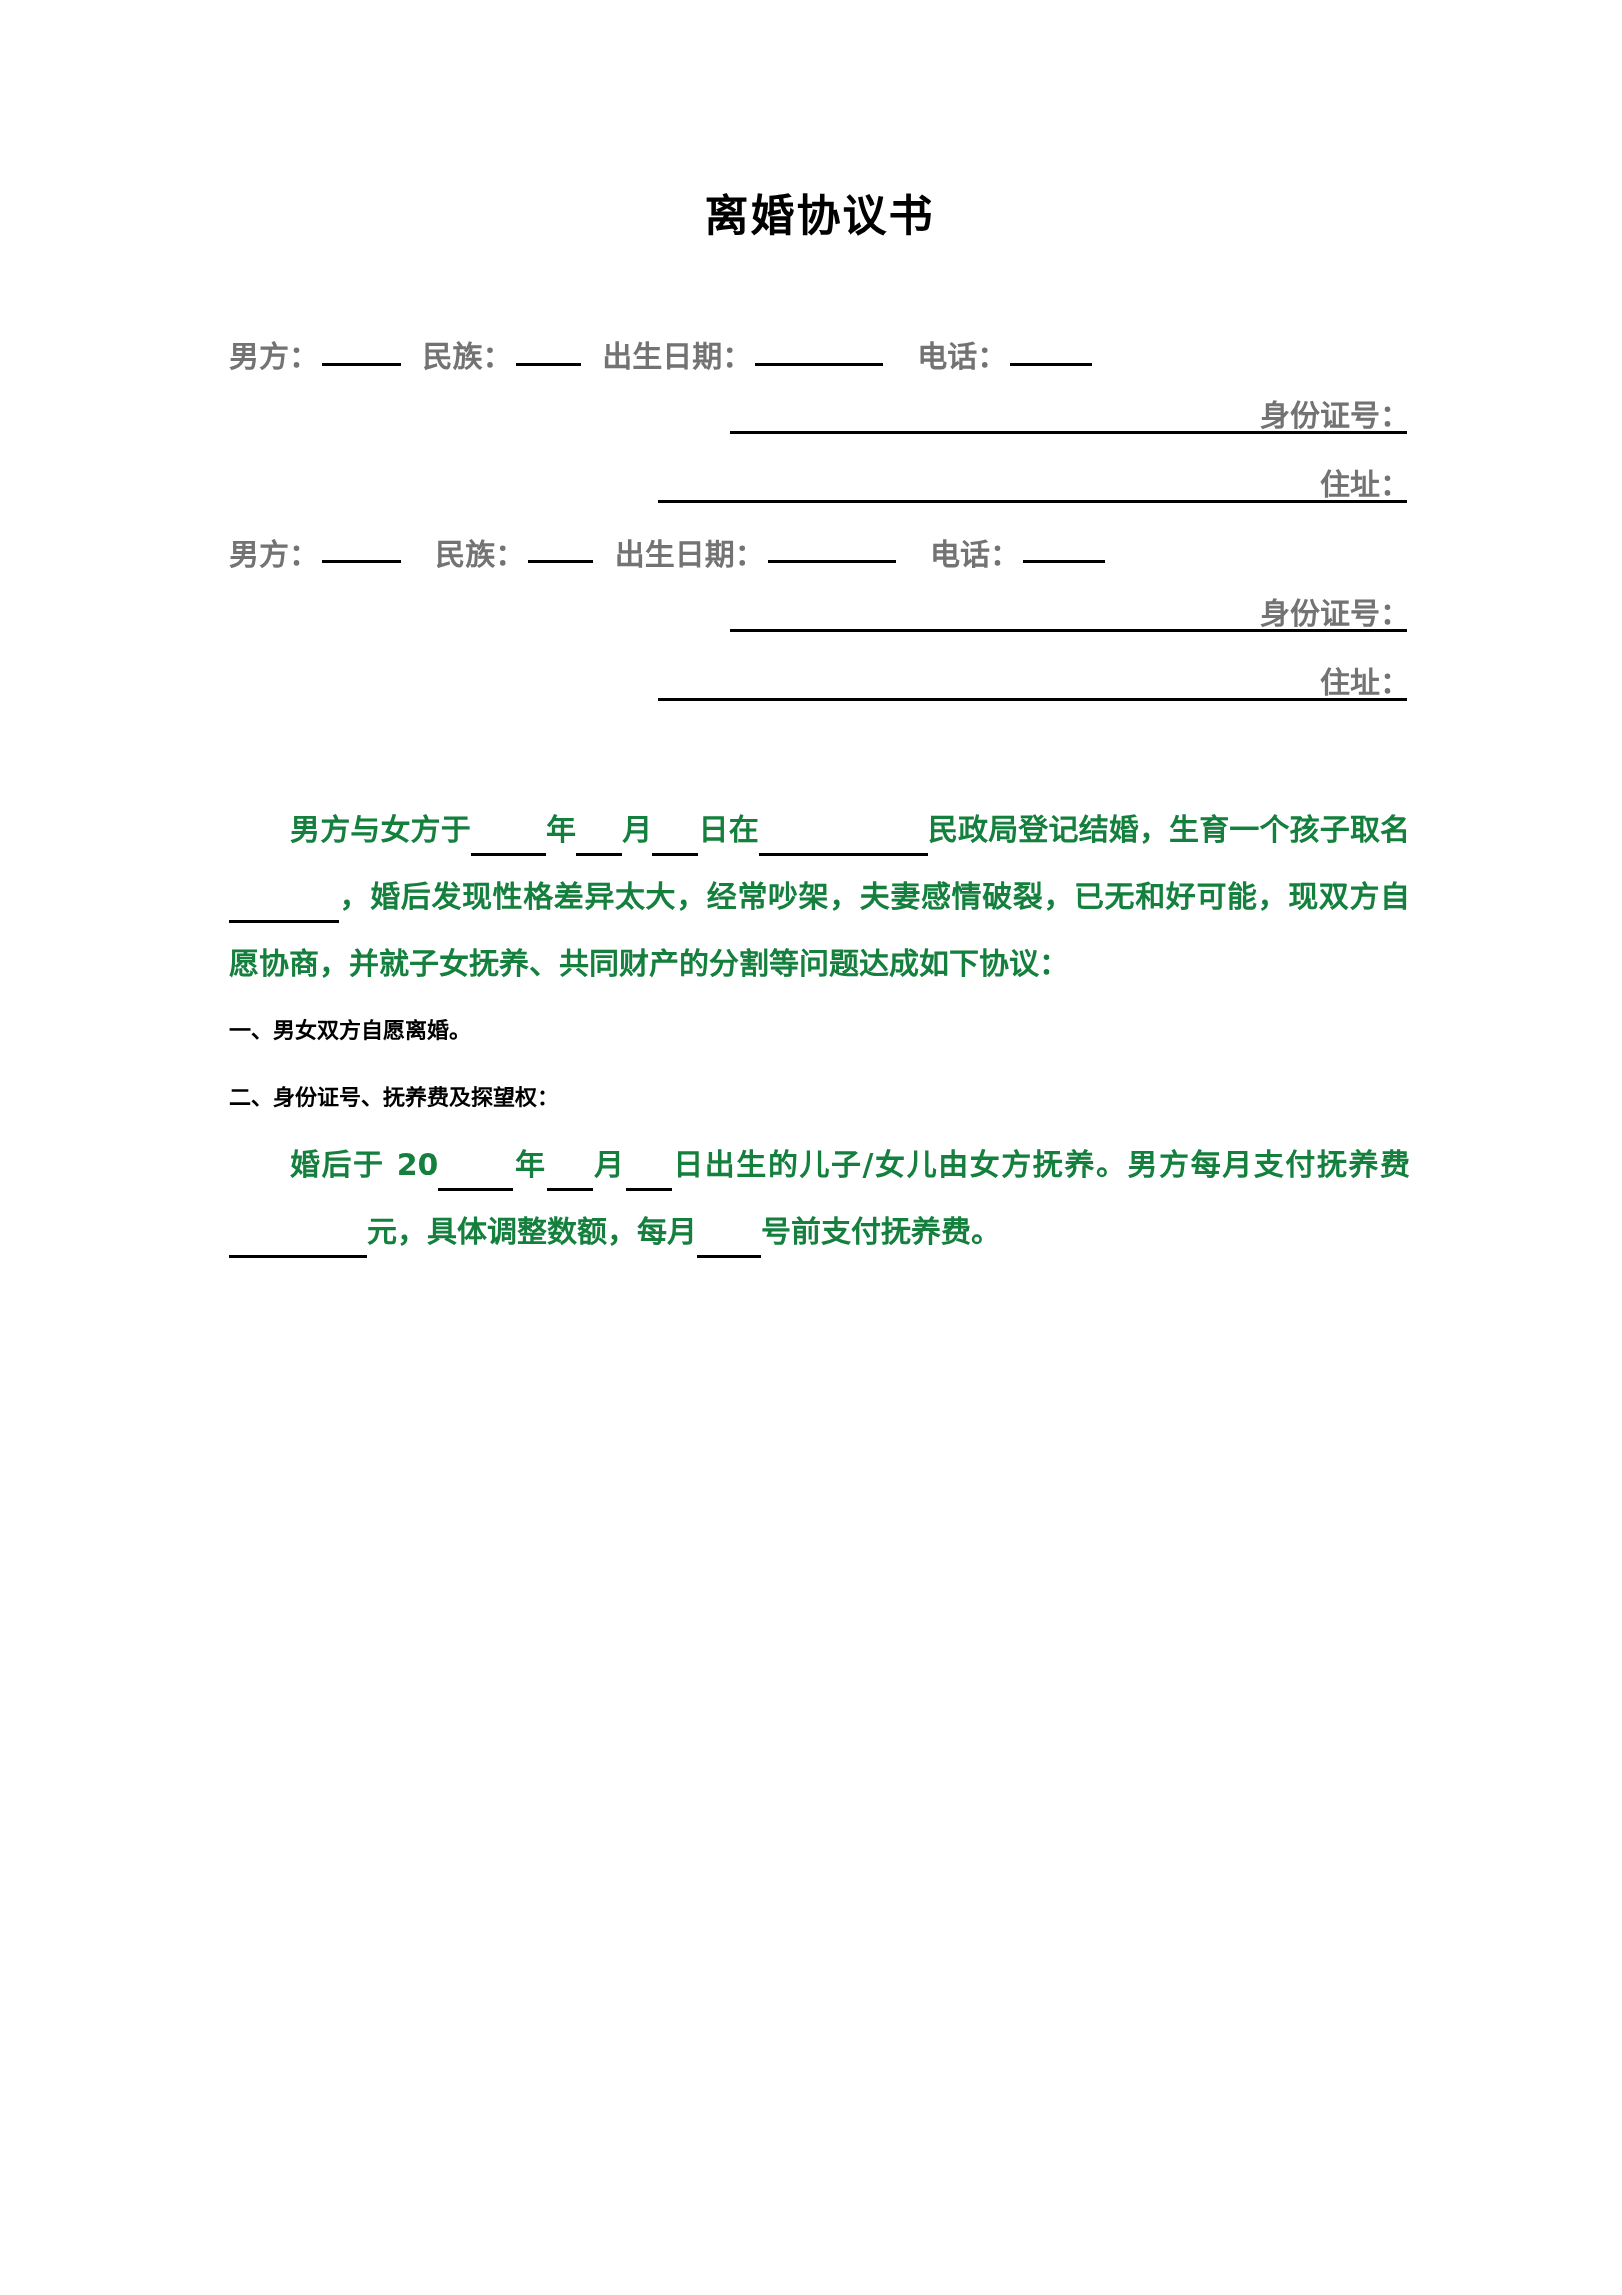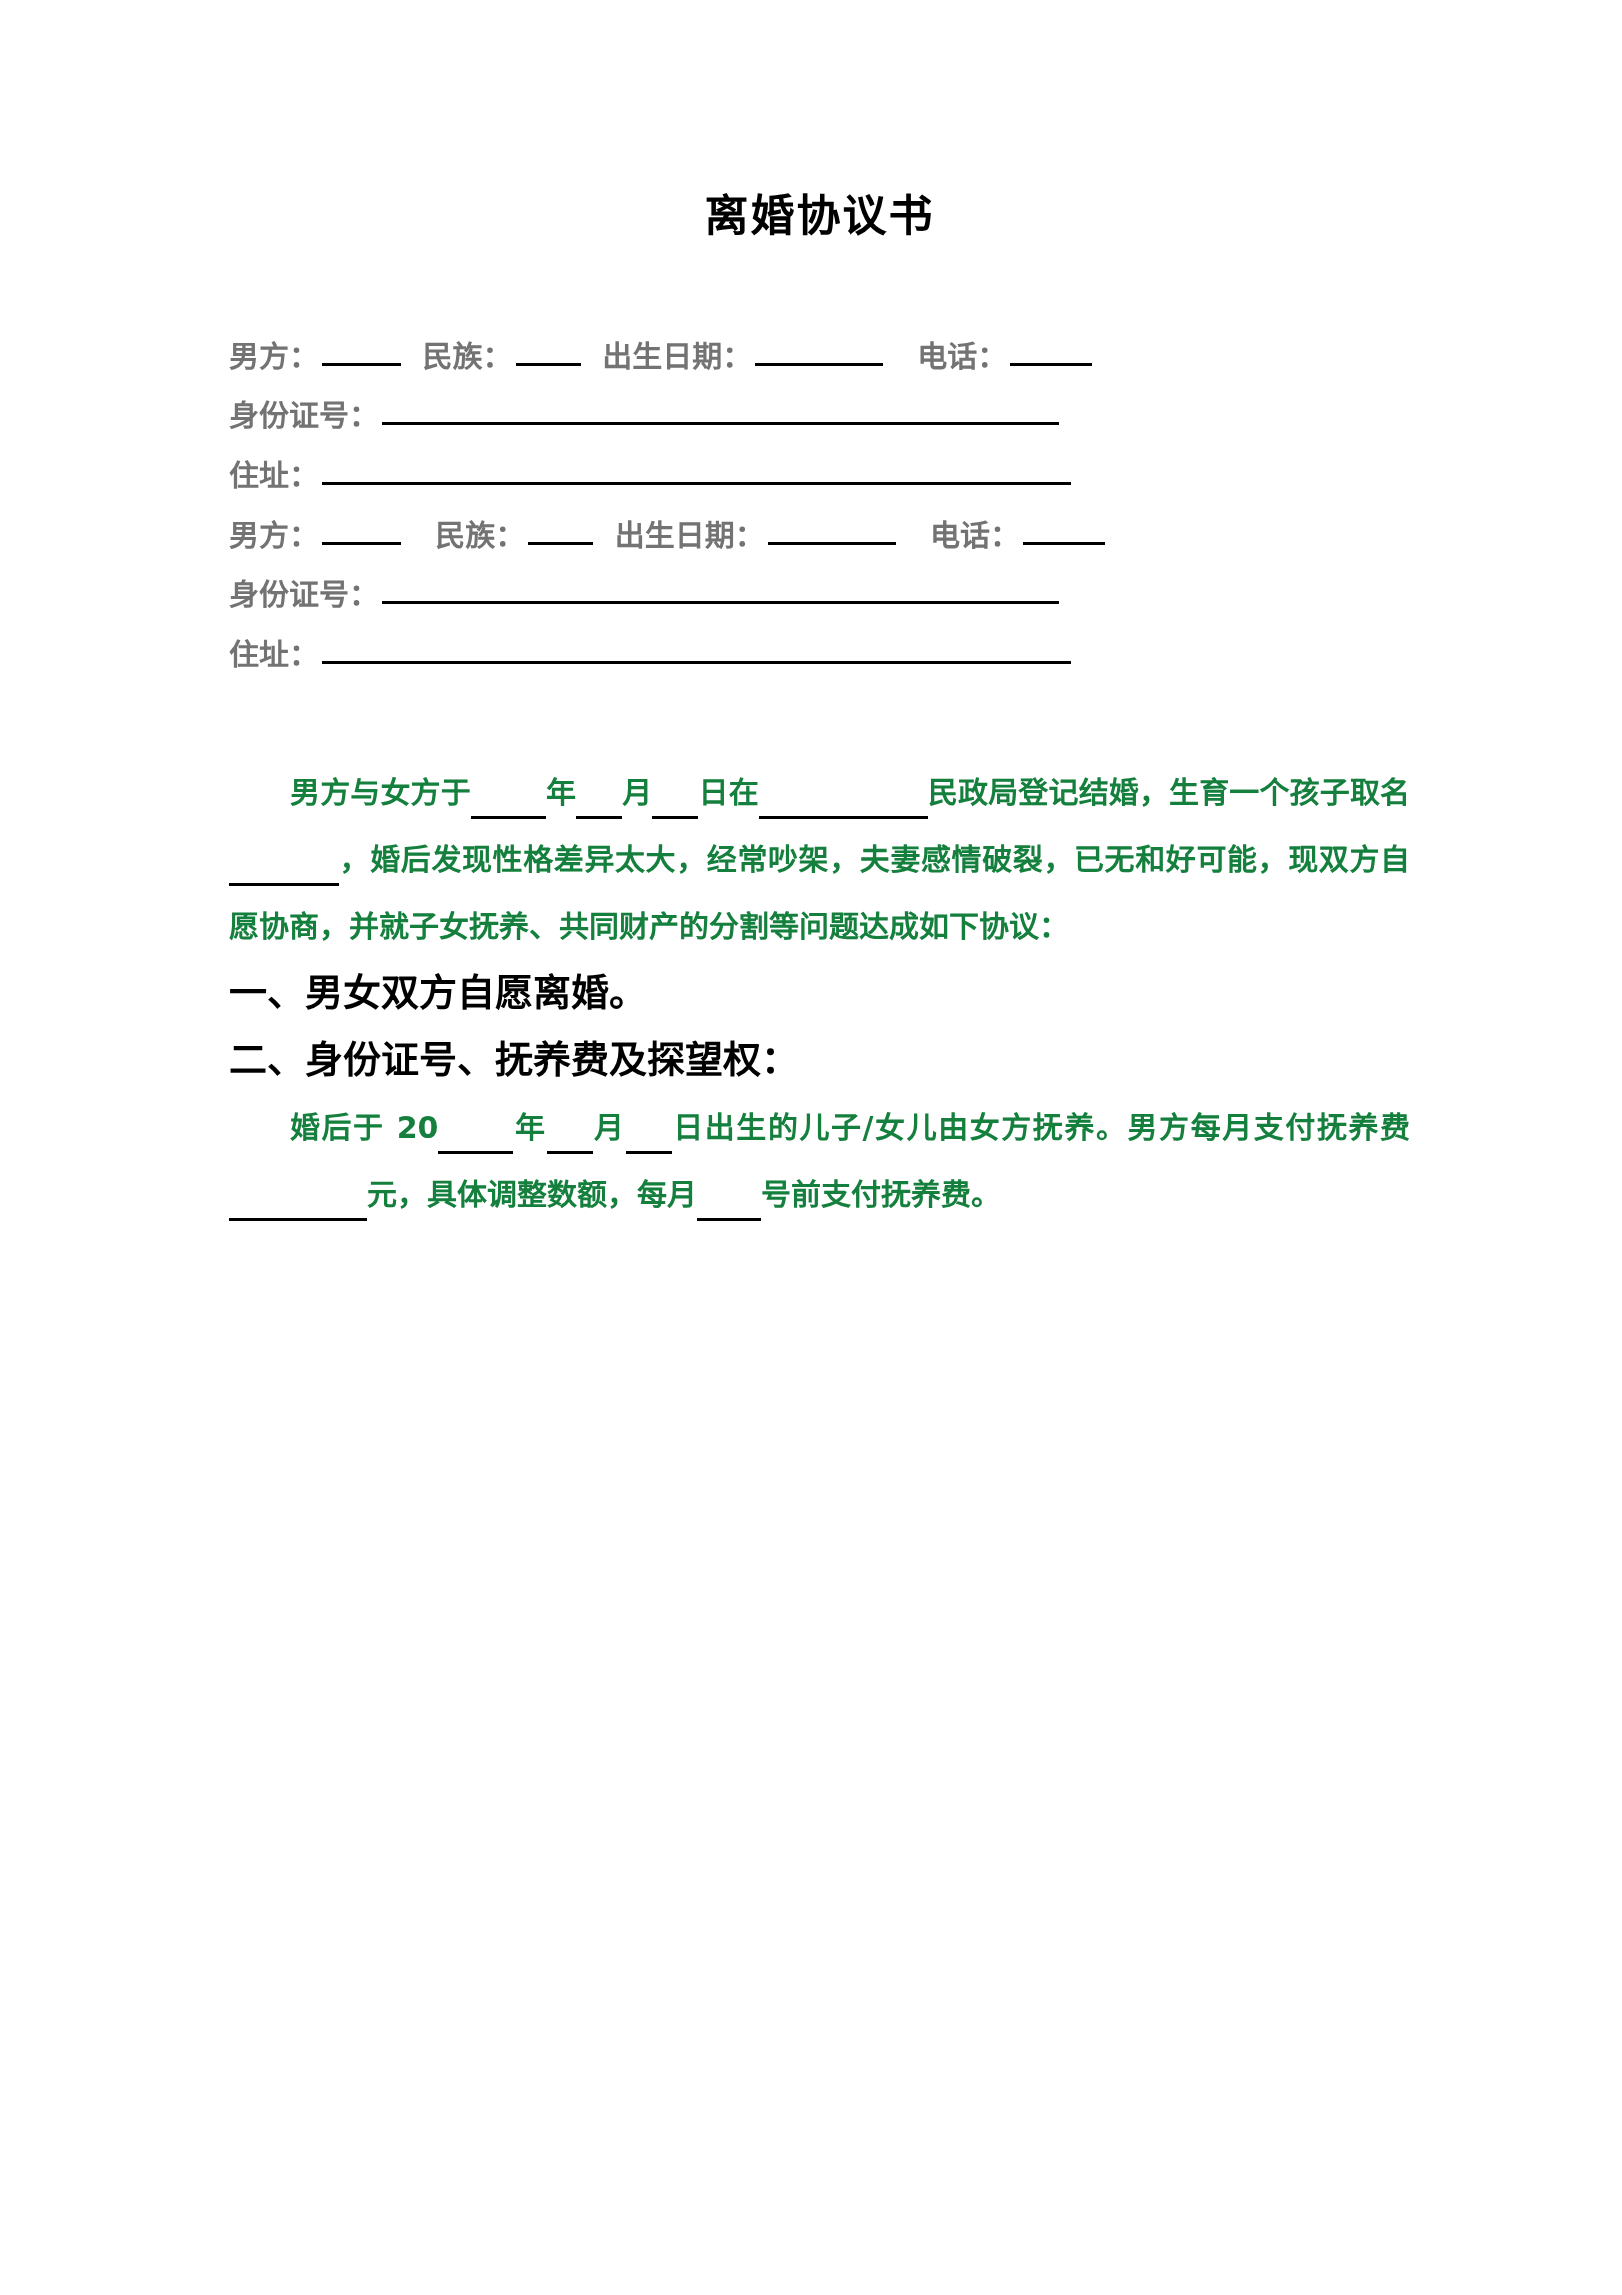--- a/index.html
+++ b/index.html
@@ -67,40 +67,40 @@
   .blank.b-name   { width: 79px; }
   .blank.b-ethnic { width: 65px; }
   .blank.b-birth  { width: 128px; }
   .blank.b-phone  { width: 82px; }
   .blank.b-long   { width: 677px; }
   .blank.b-addr   { width: 749px; }
 
   .gap-sm { display:inline-block; width: 18.4px; flex:0 0 auto;}
   .gap-md { display:inline-block; width: 31px; flex:0 0 auto;}
 
-  .row-idline { margin-bottom: 30px; }
+  .row-idline { margin-bottom: 30px; flex-direction: column; }
 
   
   .body-block {
     margin-top: 89px;
   }
   .para {
     font-size: 30px;
     font-weight: bold;
     line-height: 67px;
     color: #15803d;
     text-align: justify;
     text-justify: inter-ideograph;
     margin: 0;
   }
   .para.indent { text-indent: 61px; }
   .para + .para { margin-top: 0; }
 
   .clause {
-    font-size: 38px;
+    font-size: 22px;
     font-weight: bold;
     line-height: 67px;
     color: #000;
     margin: 0;
   }
 
   .inline-blank {
     display: inline-block;
     border-bottom: 3.1px solid #000;
     height: 0;

